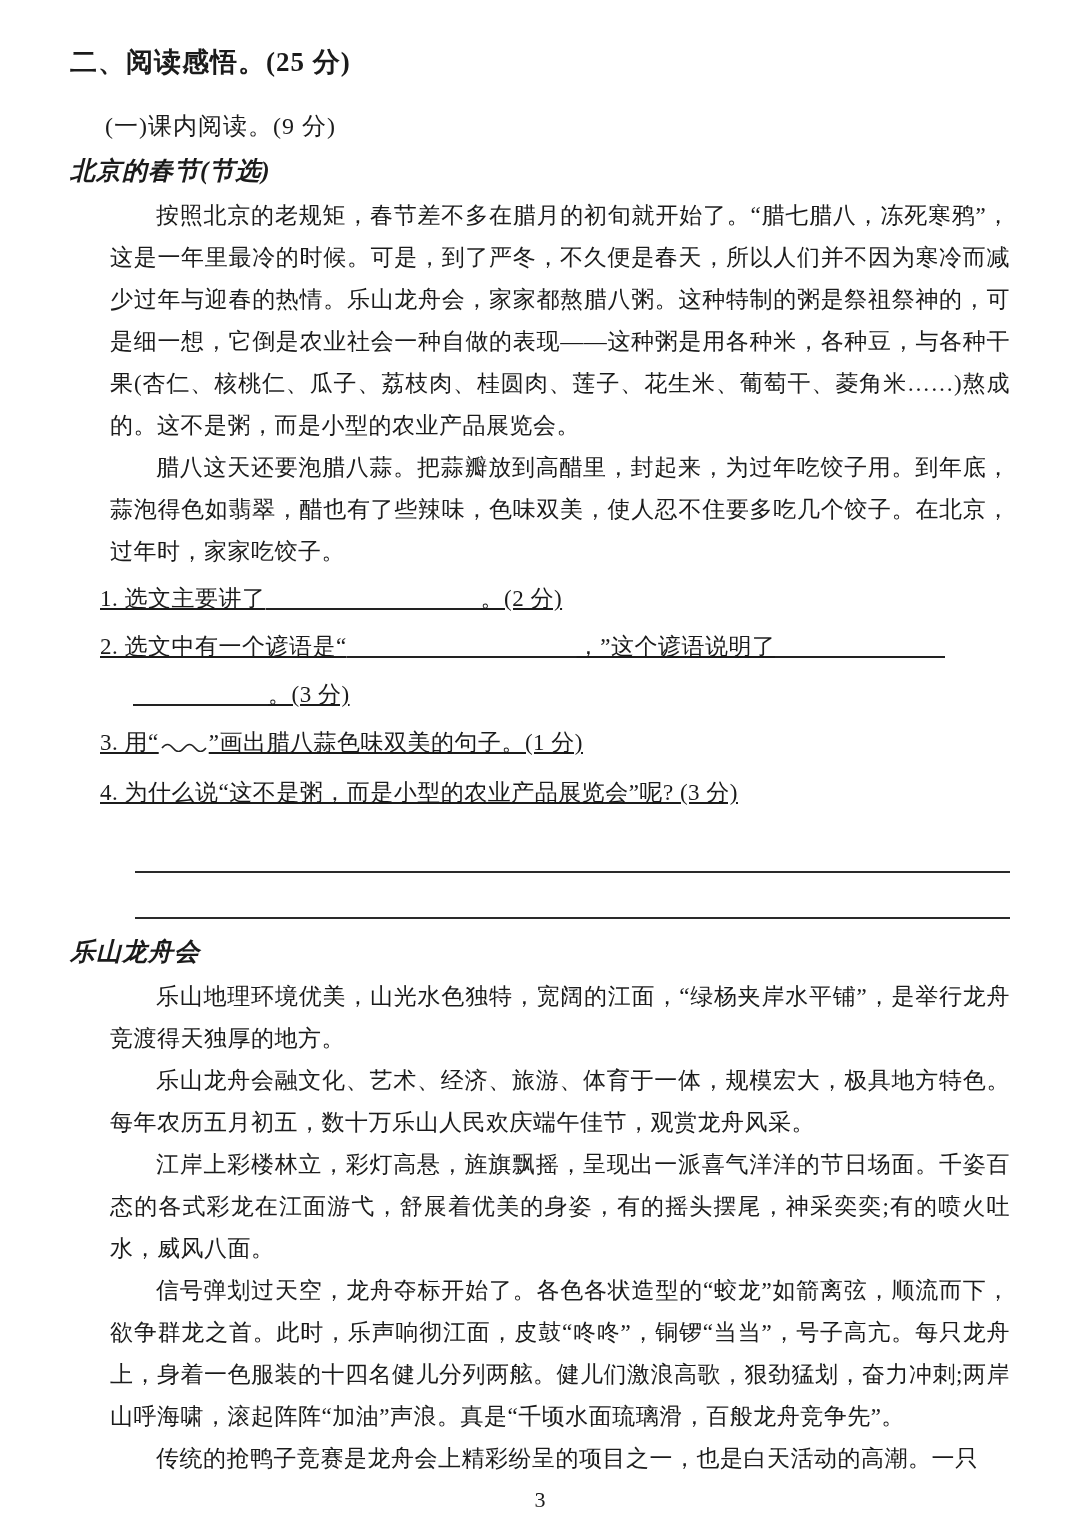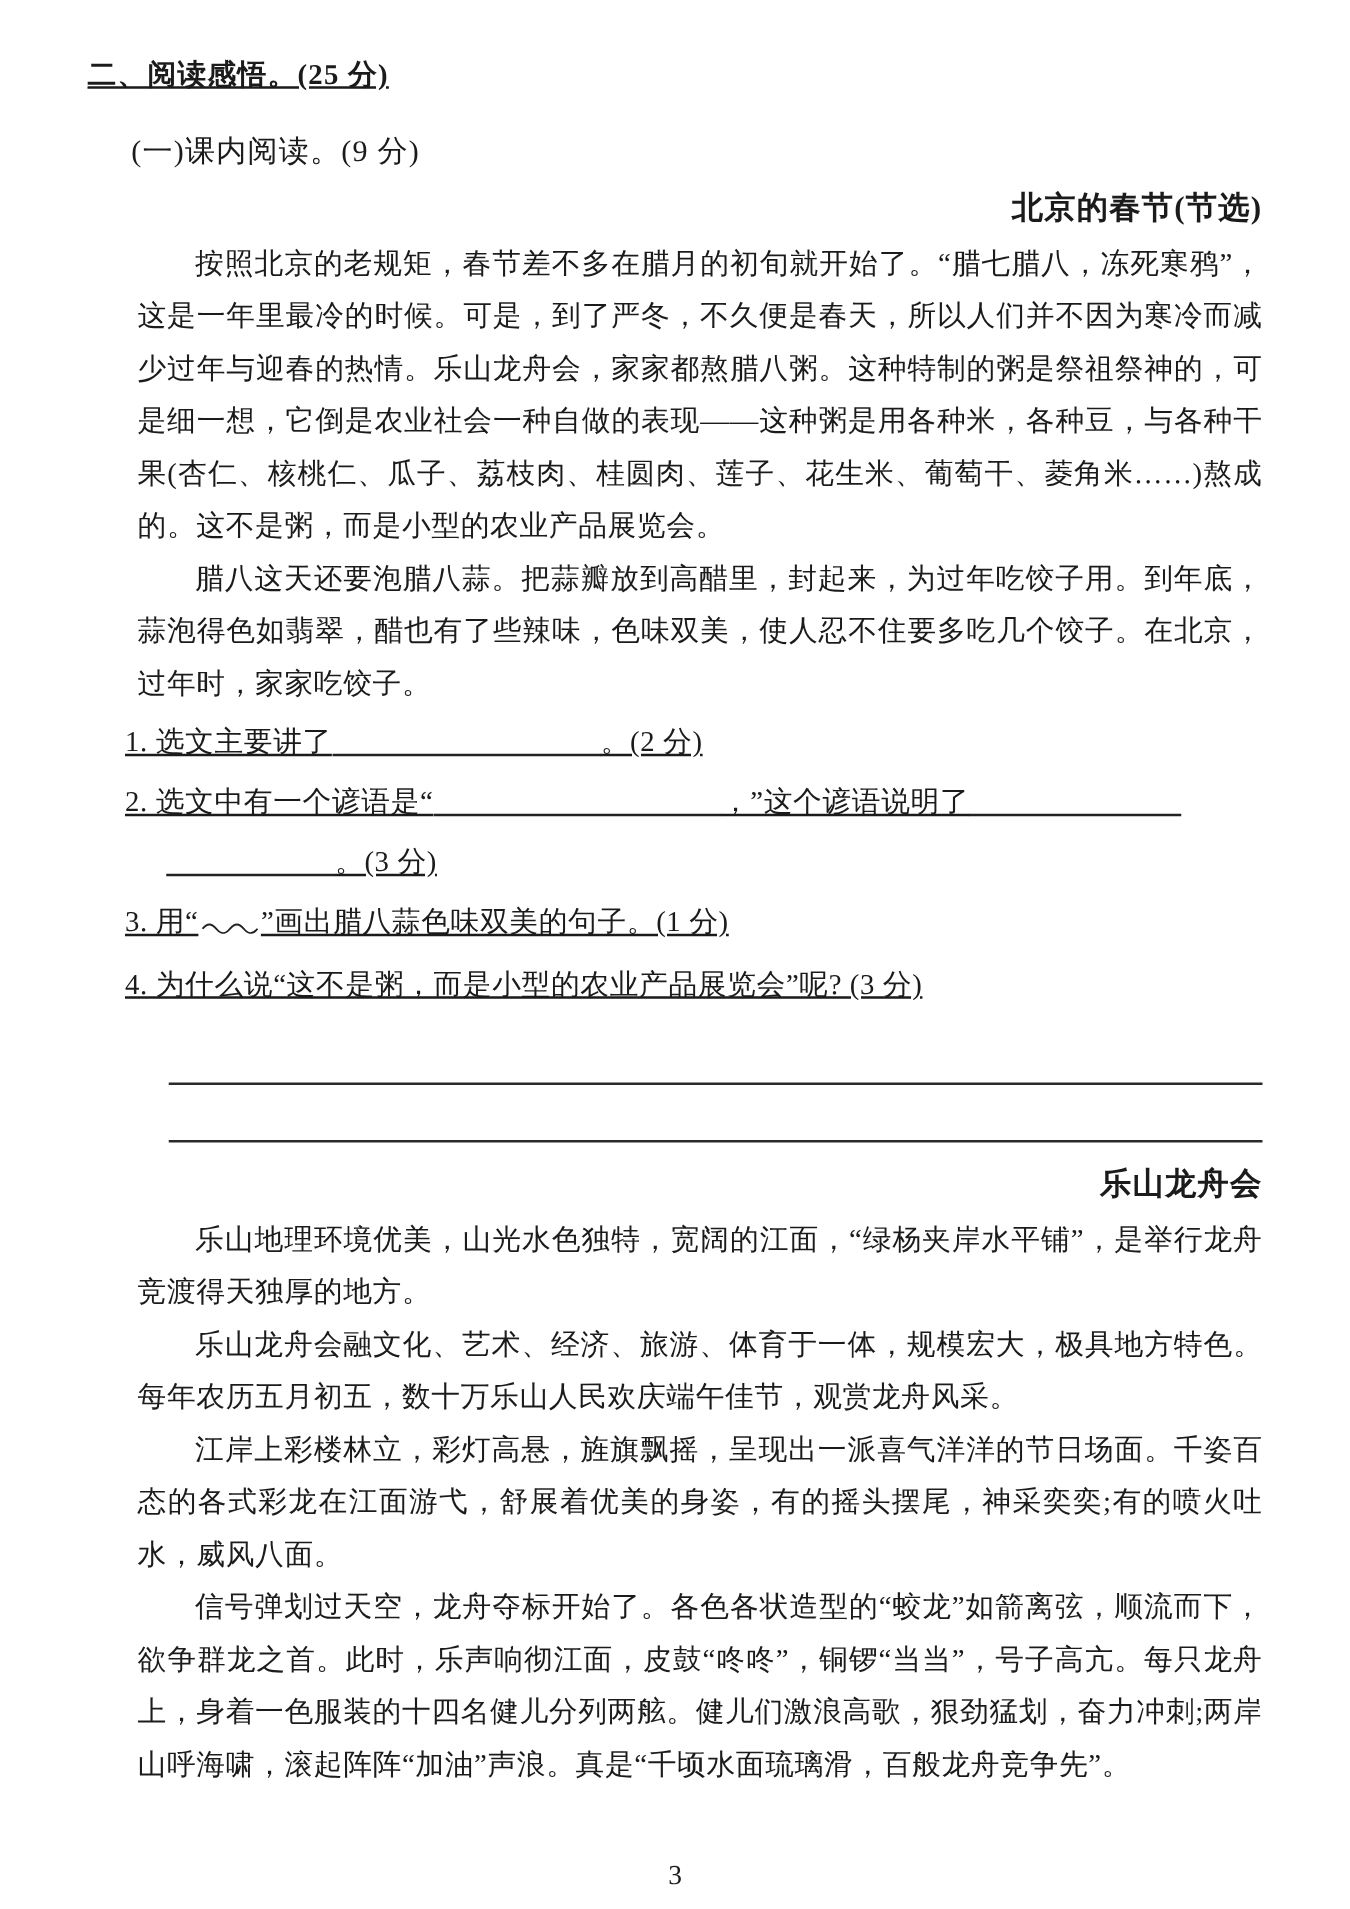--- a/index.html
+++ b/index.html
@@ -8,40 +8,40 @@
     position:relative;
     width:1080px; height:1527px;
     margin:0 auto;
     background:#ffffff;
     color:#1b1b1b;
     font-family:"Liberation Serif","DejaVu Serif",serif;
     padding:40px 70px 0 70px;
     overflow:hidden;
   }
   .sec-heading {
-    font-size:23px;
+    font-size:27px;
     font-weight:700;
     margin-top:4px;
     letter-spacing:1px;
-    text-decoration:underline;
   }
   .part-heading {
     font-size:24px;
     font-weight:400;
     margin-top:30px;
     padding-left:35px;
     letter-spacing:1px;
   }
   .passage-title {
     font-size:25px;
     font-weight:700;
-    text-align:right;
+    text-align:left;
     margin-top:12px;
     margin-bottom:8px;
     letter-spacing:1px;
+    font-style:italic;
   }
   .passage { margin-left:40px; }
   .passage p {
     font-size:23px;
     line-height:42px;
     text-align:justify;
     text-indent:2em;
     letter-spacing:0.5px;
   }
   .questions { margin-top:2px; }
@@ -131,18 +131,19 @@
 
   <div class="part2">
 
     <div class="passage-title">乐山龙舟会</div>
 
     <div class="passage">
       <p>乐山地理环境优美，山光水色独特，宽阔的江面，“绿杨夹岸水平铺”，是举行龙舟竞渡得天独厚的地方。</p>
       <p>乐山龙舟会融文化、艺术、经济、旅游、体育于一体，规模宏大，极具地方特色。每年农历五月初五，数十万乐山人民欢庆端午佳节，观赏龙舟风采。</p>
       <p>江岸上彩楼林立，彩灯高悬，旌旗飘摇，呈现出一派喜气洋洋的节日场面。千姿百态的各式彩龙在江面游弋，舒展着优美的身姿，有的摇头摆尾，神采奕奕;有的喷火吐水，威风八面。</p>
       <p>信号弹划过天空，龙舟夺标开始了。各色各状造型的“蛟龙”如箭离弦，顺流而下，欲争群龙之首。此时，乐声响彻江面，皮鼓“咚咚”，铜锣“当当”，号子高亢。每只龙舟上，身着一色服装的十四名健儿分列两舷。健儿们激浪高歌，狠劲猛划，奋力冲刺;两岸山呼海啸，滚起阵阵“加油”声浪。真是“千顷水面琉璃滑，百般龙舟竞争先”。</p>
+      <p>传统的抢鸭子竞赛是龙舟会上精彩纷呈的项目之一，也是白天活动的高潮。一只</p>
     </div>
   </div>
 
   <div class="page-number">3</div>
 
 </div>
 
 </body></html>

